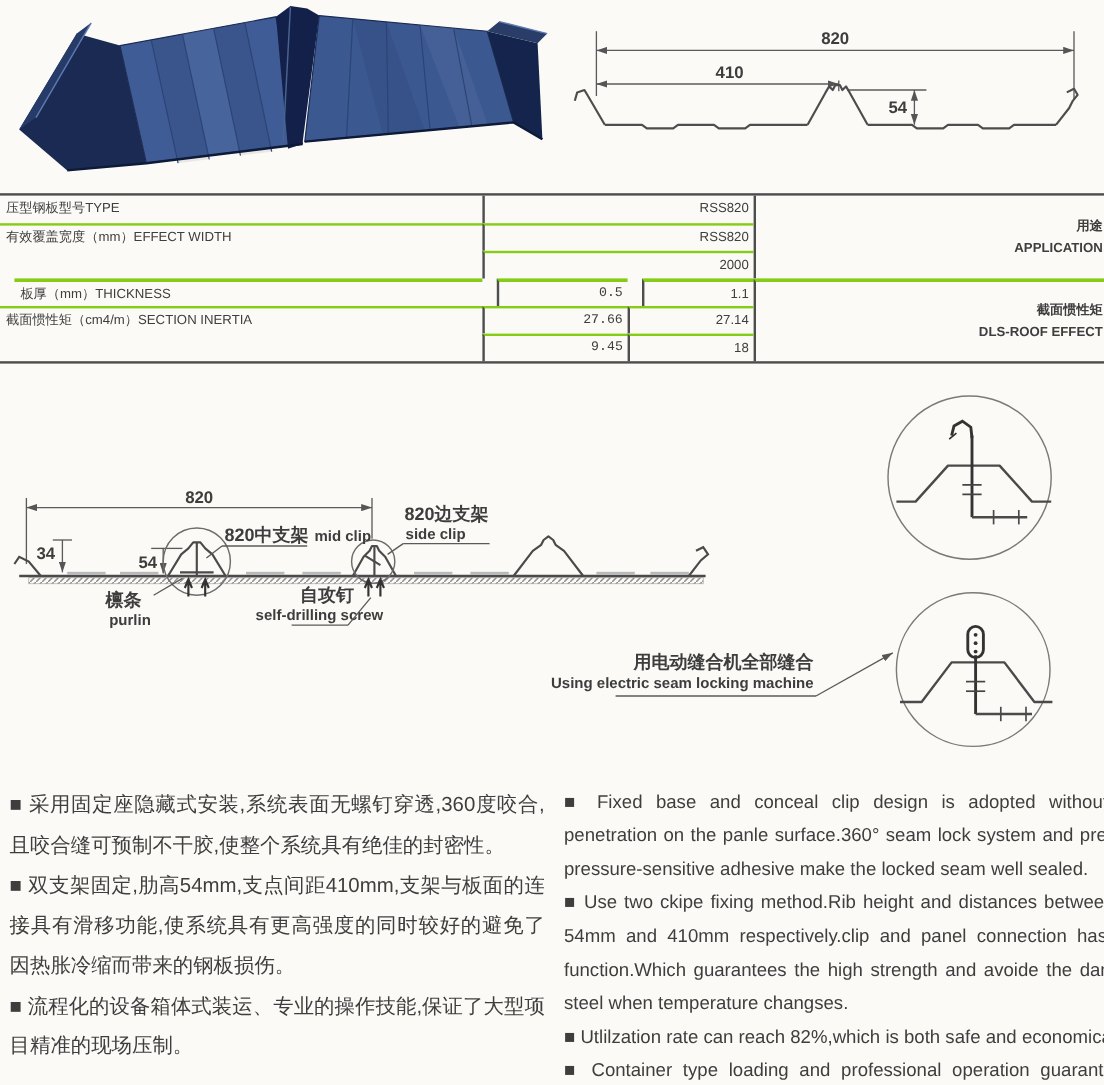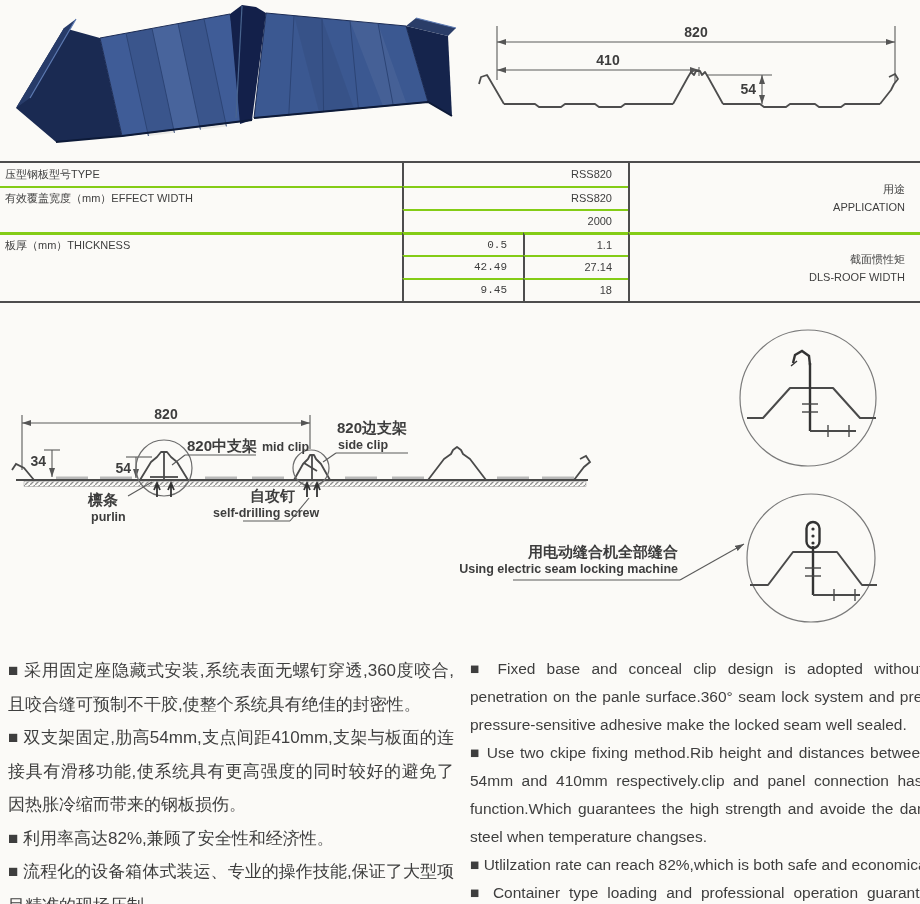--- a/index.html
+++ b/index.html
@@ -20,26 +20,26 @@
     display:grid;
     grid-template-columns:402px 121px 105px 292px;
     grid-auto-rows:23px;
     border-top:2px solid #4d4d4d;
     border-bottom:2px solid #4d4d4d;
     font-size:11px;line-height:15px;
   }
   .cell{border-top:2px solid #84cc16;display:flex;align-items:center;box-sizing:border-box;overflow:hidden;}
   .nt{border-top:none;}
   .lab{grid-column:1;padding-left:5px;white-space:nowrap;}
-  .val{justify-content:flex-end;padding-right:16px;}
+  .val{justify-content:flex-end;padding-right:4px;}
   .vmerge{grid-column:2/4;border-left:2px solid #4d4d4d;}
   .v1{grid-column:2;border-left:2px solid #4d4d4d;font-family:Liberation Mono, monospace;}
   .v2{grid-column:3;border-left:2px solid #4d4d4d;}
-  .thick{border-top-width:3px;}
-  .side{grid-column:4;border-left:2px solid #4d4d4d;flex-direction:column;justify-content:center;align-items:flex-end;padding-right:15px;line-height:18px;}
+  .thick{border-top-width:3px;margin-left:12px;}
+  .side{grid-column:4;border-left:2px solid #4d4d4d;flex-direction:column;justify-content:center;align-items:flex-end;padding-right:1px;line-height:18px;font-weight:bold;}
   .side.top{grid-row:1/4;border-top:none;}
   .side.bot{grid-row:4/7;border-top-width:3px;}
 
   
   .cn{left:8px;top:654px;width:446px;font-size:17px;line-height:33.5px;text-align:justify;}
   .cn p{margin:0;}
   .en{left:470px;top:655px;width:450px;height:249px;overflow:hidden;}
   .en .inner{width:505px;font-size:15.5px;line-height:28px;text-align:justify;}
   .en p{margin:0;}
 </style>
@@ -121,24 +121,25 @@
   <div class="cell lab" style="grid-row:2">有效覆盖宽度（mm）EFFECT WIDTH</div>
   <div class="cell val vmerge" style="grid-row:2">RSS820</div>
 
   <div class="cell val vmerge" style="grid-row:3">2000</div>
 
   <div class="cell lab thick" style="grid-row:4">板厚（mm）THICKNESS</div>
   <div class="cell val v1 thick" style="grid-row:4">0.5</div>
   <div class="cell val v2 thick" style="grid-row:4">1.1</div>
   <div class="cell side bot">
     <span>截面惯性矩</span>
-    <span>DLS-ROOF WIDTH</span>
+    <span>DLS-ROOF EFFECT</span>
   </div>
 
-  <div class="cell val v1" style="grid-row:5">42.49</div>
+  <div class="cell lab" style="grid-row:5">截面惯性矩（cm4/m）SECTION INERTIA</div>
+  <div class="cell val v1" style="grid-row:5">27.66</div>
   <div class="cell val v2" style="grid-row:5">27.14</div>
 
   <div class="cell val v1" style="grid-row:6">9.45</div>
   <div class="cell val v2" style="grid-row:6">18</div>
 </div>
 
 <svg class="abs" style="left:0;top:320px;" width="920" height="344" viewBox="0 0 920 344">
   <defs>
     <marker id="me" markerWidth="9" markerHeight="6" refX="9" refY="3" orient="auto" markerUnits="userSpaceOnUse">
       <path d="M0,0 L9,3 L0,6 Z" fill="#555"></path>
@@ -255,21 +256,20 @@
     <text class="lblzh" x="678" y="237" text-anchor="end">用电动缝合机全部缝合</text>
     <text class="lblen" x="678" y="253" text-anchor="end">Using electric seam locking machine</text>
     <line x1="513" y1="260" x2="680" y2="260" stroke="#5a5a5a" stroke-width="1.1"></line>
     <line x1="680" y1="260" x2="744" y2="224" stroke="#5a5a5a" stroke-width="1.1" marker-end="url(#me)"></line>
   </g>
 </svg>
 
 <div class="abs cn">
   <p>■ 采用固定座隐藏式安装,系统表面无螺钉穿透,360度咬合,且咬合缝可预制不干胶,使整个系统具有绝佳的封密性。</p>
   <p>■ 双支架固定,肋高54mm,支点间距410mm,支架与板面的连接具有滑移功能,使系统具有更高强度的同时较好的避免了因热胀冷缩而带来的钢板损伤。</p>
-  <p>■ 利用率高达82%,兼顾了安全性和经济性。</p>
   <p>■ 流程化的设备箱体式装运、专业的操作技能,保证了大型项目精准的现场压制。</p>
 </div>
 
 <div class="abs en">
   <div class="inner">
     <p>■ Fixed base and conceal clip design is adopted without screw penetration on the panle surface.360° seam lock system and pre spread pressure-sensitive adhesive make the locked seam well sealed.</p>
     <p>■ Use two ckipe fixing method.Rib height and distances between pivots 54mm and 410mm respectively.clip and panel connection has sliding function.Which guarantees the high strength and avoide the damage to steel when temperature changses.</p>
     <p>■ Utlilzation rate can reach 82%,which is both safe and economical.</p>
     <p>■ Container type loading and professional operation guarantees the precise on site rolling for large projects.</p>
   </div>

